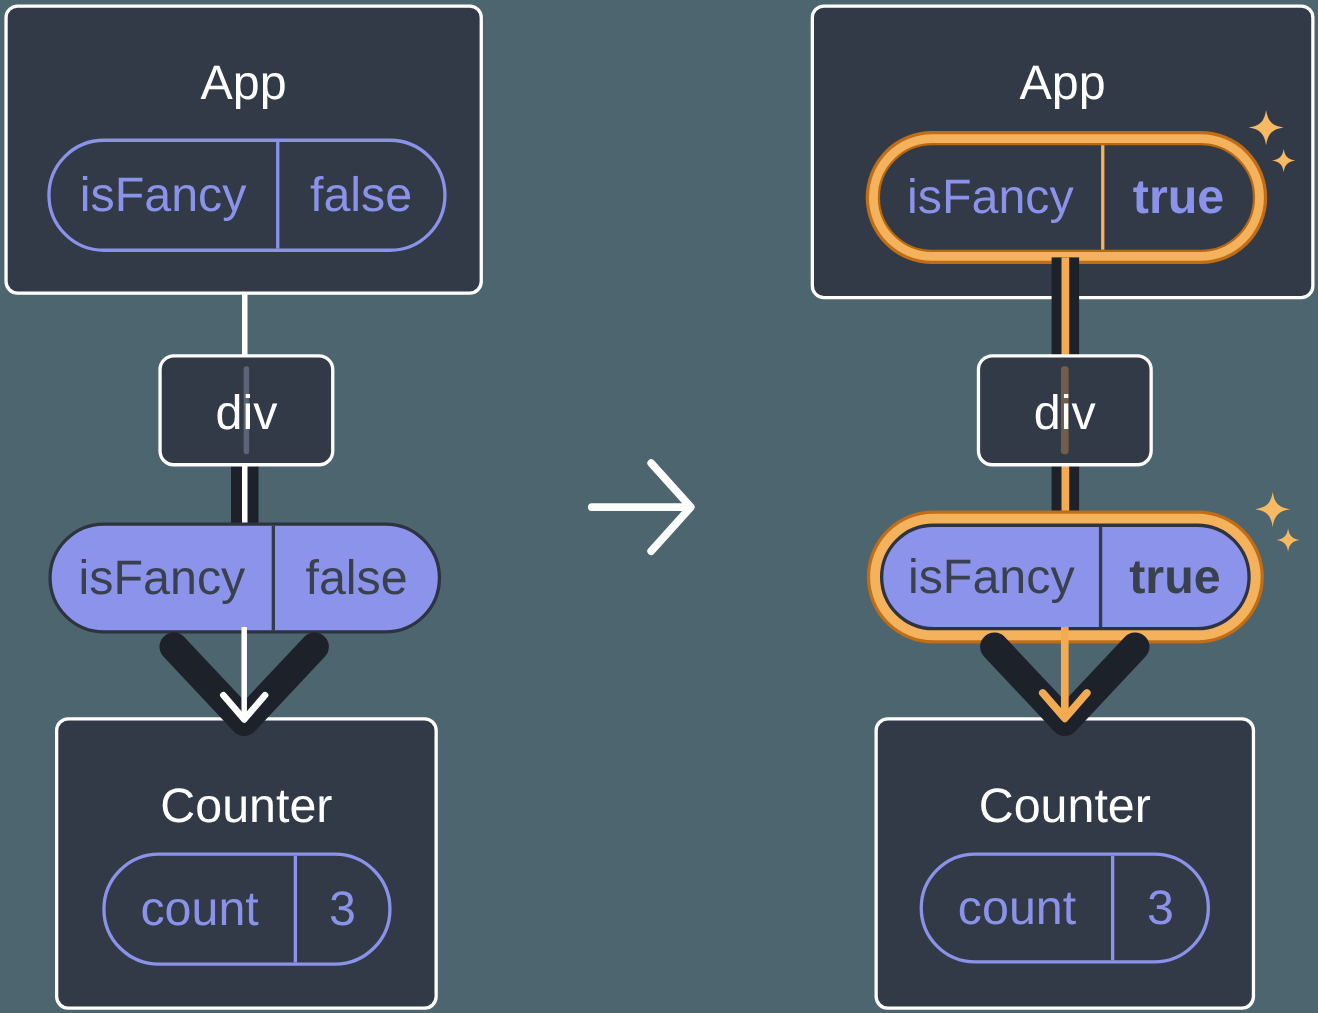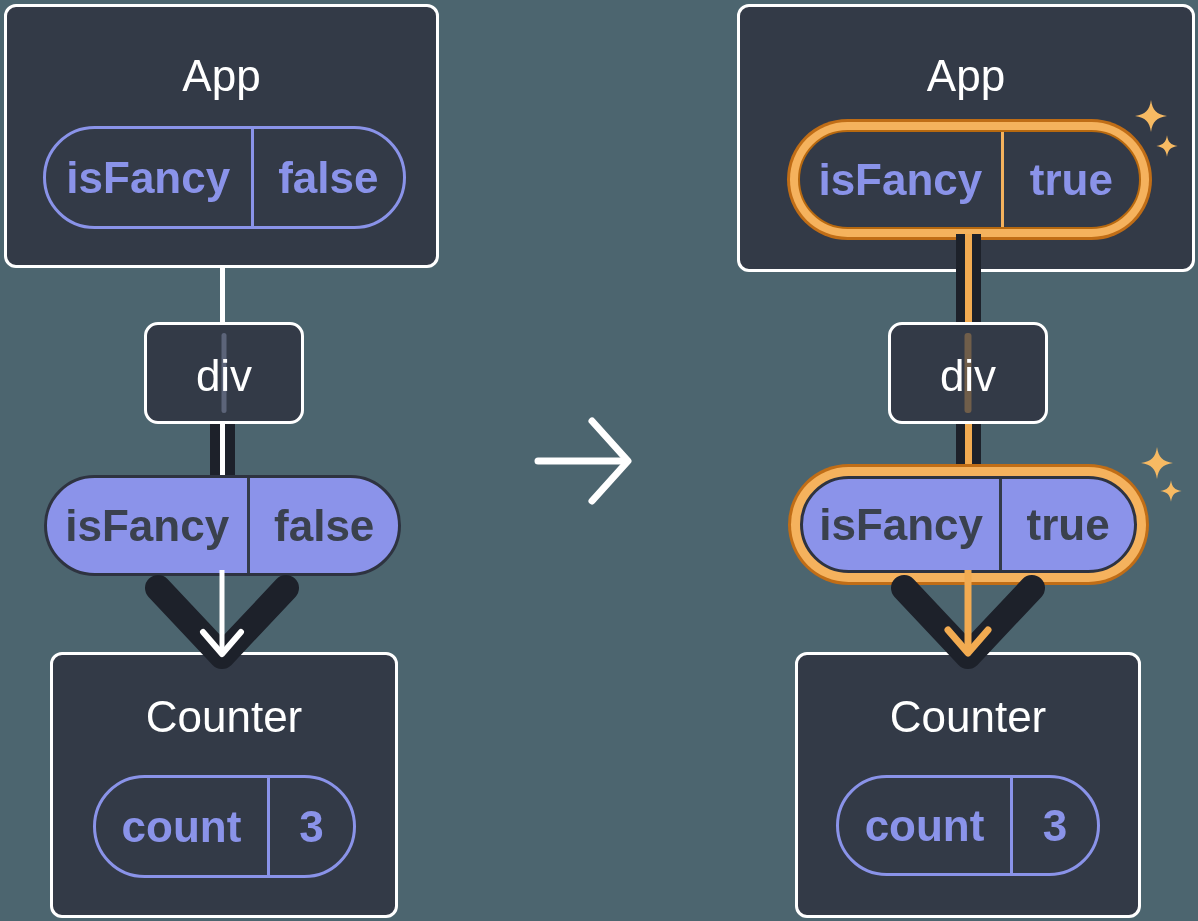--- a/index.html
+++ b/index.html
@@ -18,35 +18,35 @@
   .counter-b{left:50px;top:652px;width:348px;height:266px;}
   .counter-a{left:795px;top:652px;width:346px;height:266px;}
   .divnode{border-radius:14px;text-decoration:underline;}
   .div-b{left:144px;top:322px;width:160px;height:102px;}
   .div-a{left:888px;top:322px;width:160px;height:102px;}
 
   .card-title{
     position:absolute;left:0;right:0;top:47px;text-align:center;
     color:#FFFFFF;font-size:44px;font-weight:500;line-height:44px;
   }
-  .counter-b .card-title,.counter-a .card-title{top:40px;}
+  .counter-b .card-title,.counter-a .card-title{top:56px;}
   .div-label{
     position:absolute;left:0;right:0;top:29px;text-align:center;
     color:#FFFFFF;font-size:44px;font-weight:500;line-height:44px;
   }
   .div-stripe{
     position:absolute;left:50%;top:8px;bottom:8px;width:5px;
     transform:translateX(-50%);border-radius:3px;
   }
   .div-b .div-stripe{background:rgba(190,198,238,0.30);}
   .div-a .div-stripe{background:rgba(242,171,81,0.32);width:7px;}
 
   
   .pill{position:absolute;display:flex;border-radius:999px;font-size:44px;line-height:44px;}
-  .cell{display:flex;align-items:center;justify-content:center;min-width:0;font-weight:bold;}
+  .cell{display:flex;align-items:center;justify-content:center;min-width:0;}
   .cell.val{flex:1;}
 
   
   .pill.outline{border:3px solid #8A93E9;color:#8A93E9;}
   .pill.outline .cell.val{border-left:3px solid #8A93E9;}
   .state-b{left:36px;top:119px;width:363px;height:103px;}
   .state-b .cell.name{width:57.3%;}
   .count-b{left:40px;top:120px;width:263px;height:103px;}
   .count-b .cell.name{width:66.5%;}
   .count-a{left:38px;top:120px;width:264px;height:101px;}

